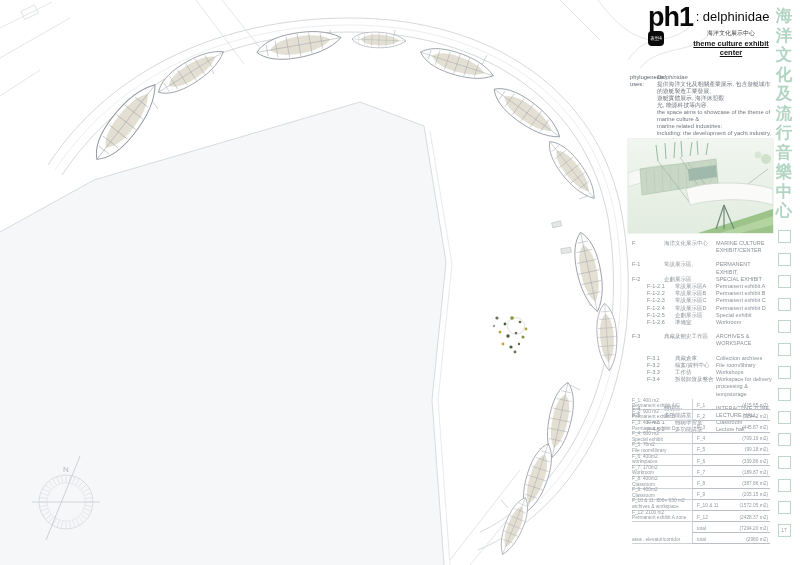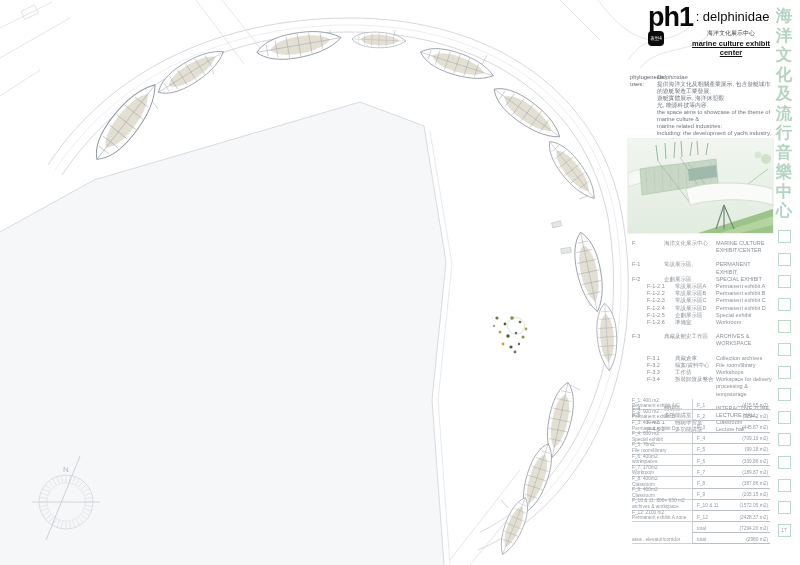--- a/index.html
+++ b/index.html
@@ -208,21 +208,21 @@
   </svg>
 
   <aside class="right-panel">
 
     <header class="hdr">
       <div class="hdr-code">ph1</div>
       <div class="hdr-tag">表型4</div>
       <div class="hdr-right">
         <div class="hdr-title">: delphinidae</div>
         <div class="hdr-zh">海洋文化展示中心</div>
-        <div class="hdr-en">marine culture exhibit center</div>
+        <div class="hdr-en">theme culture exhibit center</div>
       </div>
     </header>
 
     <section class="info" id="info-lines">
         <div class="info-line it">
         <span class="info-label">phylogenesis:</span>
         <span class="info-text">Delphinidae</span>
       </div>
         <div class="info-line">
         <span class="info-label">uses:</span>

